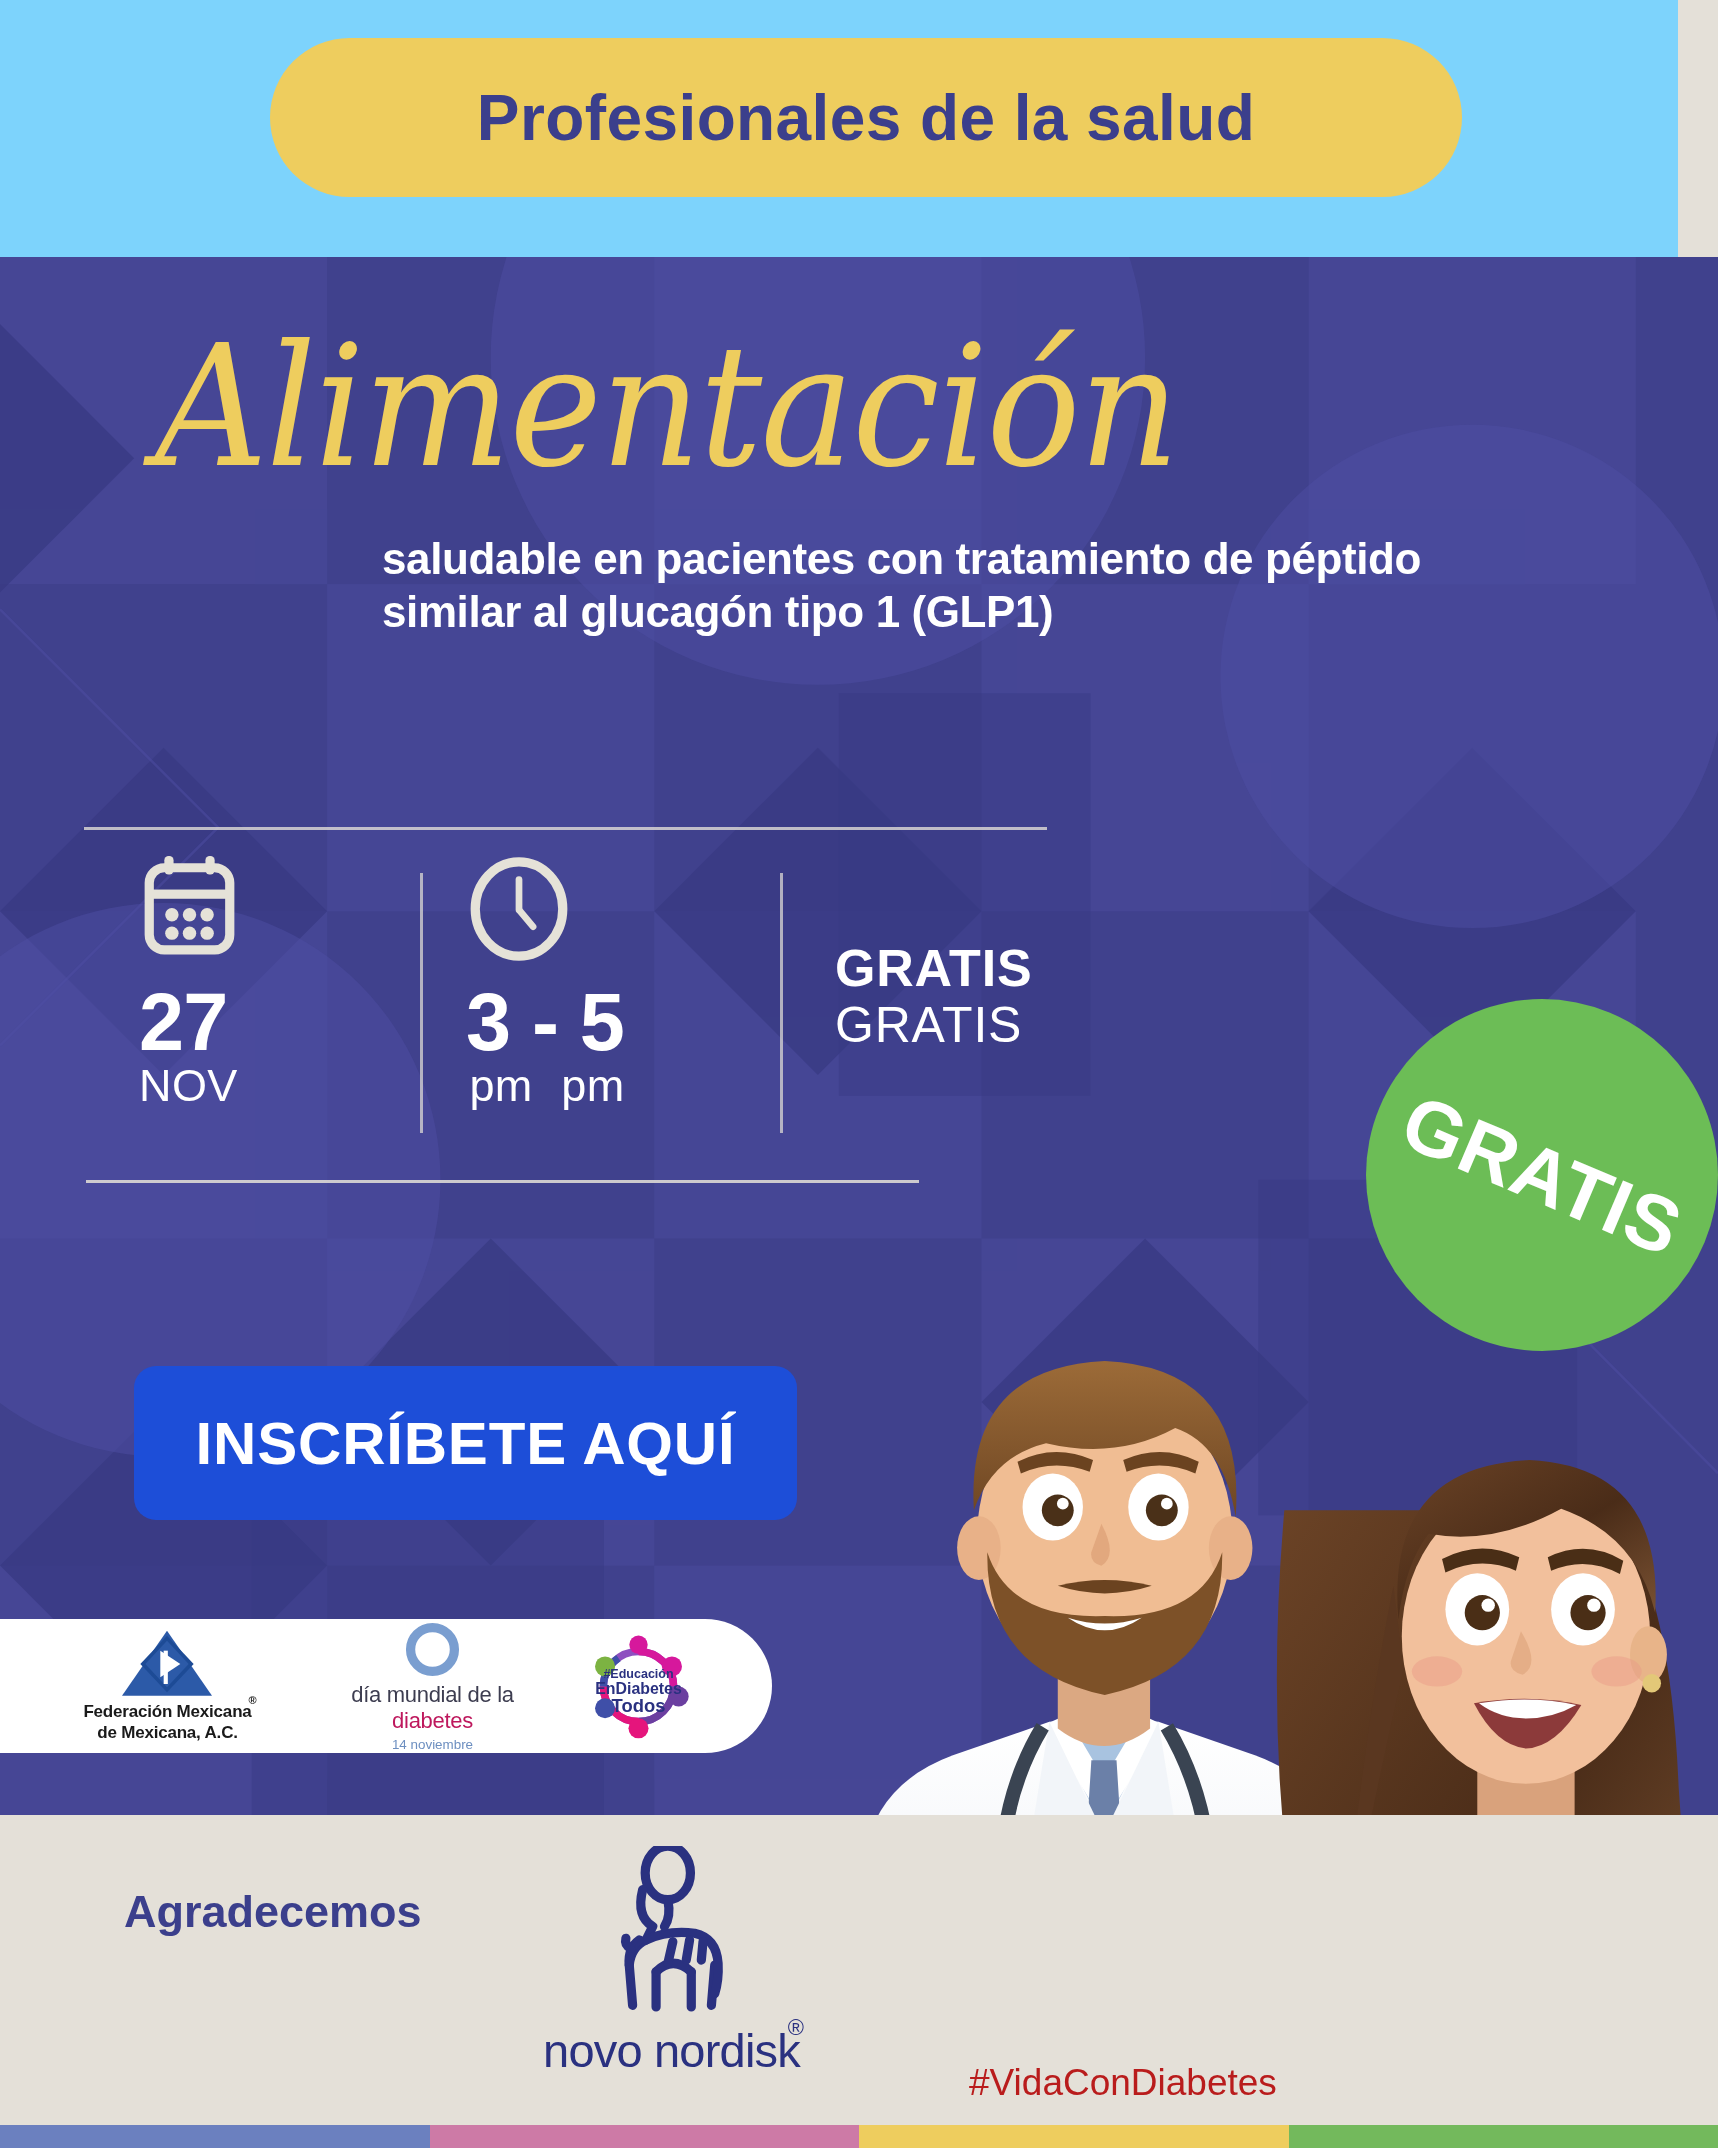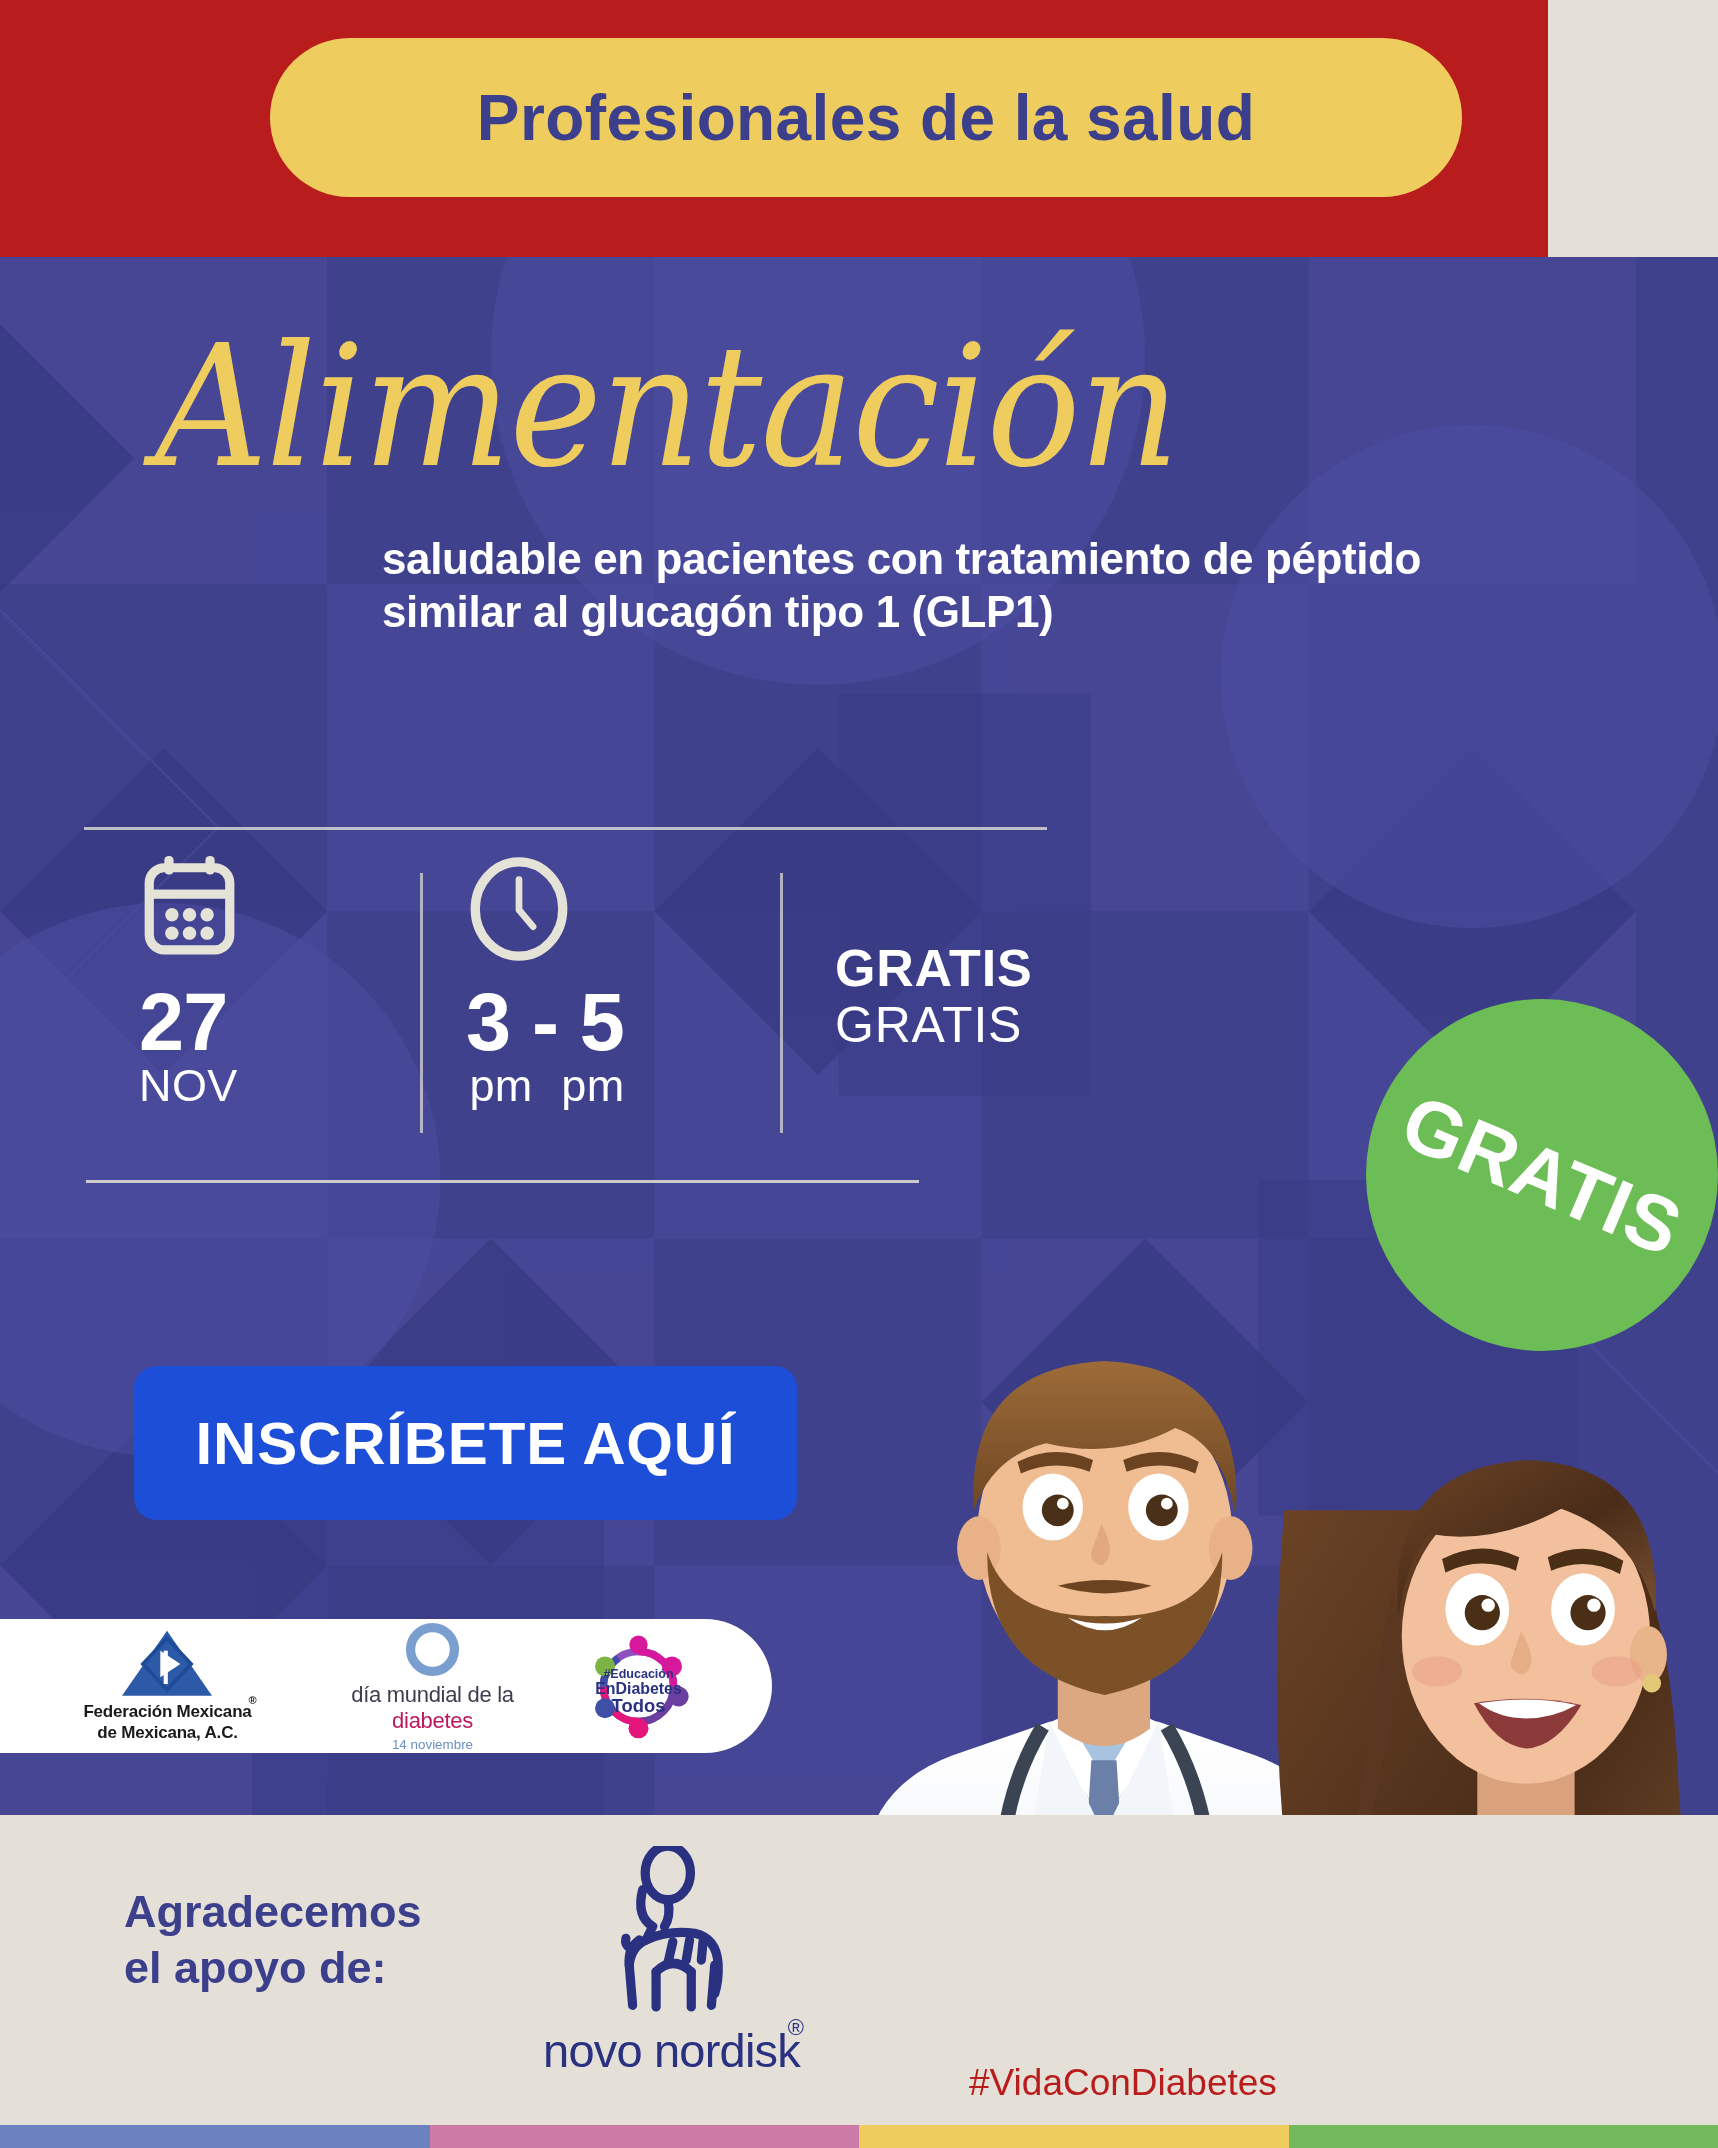--- a/index.html
+++ b/index.html
@@ -7,22 +7,22 @@
   body {
     font-family:"Liberation Sans", sans-serif;
     background:#e4e0d8;
     overflow:hidden;
     position:relative;
   }
   #poster { position:absolute; inset:0; width:1718px; height:2148px; overflow:hidden; }
 
   
   .header-band {
-    position:absolute; left:0; top:0; width:1548px; height:257px;
-    background:#b91c1c;
+    position:absolute; left:0; top:0; width:1678px; height:257px;
+    background:#7dd3fc;
   }
   .header-pill {
     position:absolute; left:270px; top:38px; width:1192px; height:159px;
     background:#eecd5e; border-radius:80px;
     display:flex; align-items:center; justify-content:center;
   }
   .header-pill-text {
     font-size:64px; font-weight:bold; color:#3b3f8c; letter-spacing:0.4px;
     white-space:nowrap;
   }
@@ -427,21 +427,20 @@
   </div>
 
   <div class="cta">
     <div class="cta-text">INSCRÍBETE AQUÍ</div>
   </div>
 
   <div class="footer"></div>
 
   <div class="thanks">
     <div>Agradecemos</div>
-    <div>el apoyo de:</div>
   </div>
 
   <div class="nn-logo">
     <div style="display:flex; justify-content:center;">
       <svg width="176" height="172" viewBox="0 0 210 205">
         <g fill="none" stroke="#2a3180" stroke-width="11" stroke-linejoin="round" stroke-linecap="round">
           <ellipse cx="100" cy="32" rx="27" ry="32"></ellipse>
           <path d="M 70 52 Q 62 84 82 96 L 74 112 Q 56 120 54 142
                    L 58 190 M 86 150 L 86 192 M 128 150 L 128 192 M 156 142 L 152 190"></path>
           <path d="M 74 112 Q 100 100 132 104 Q 158 110 160 140

